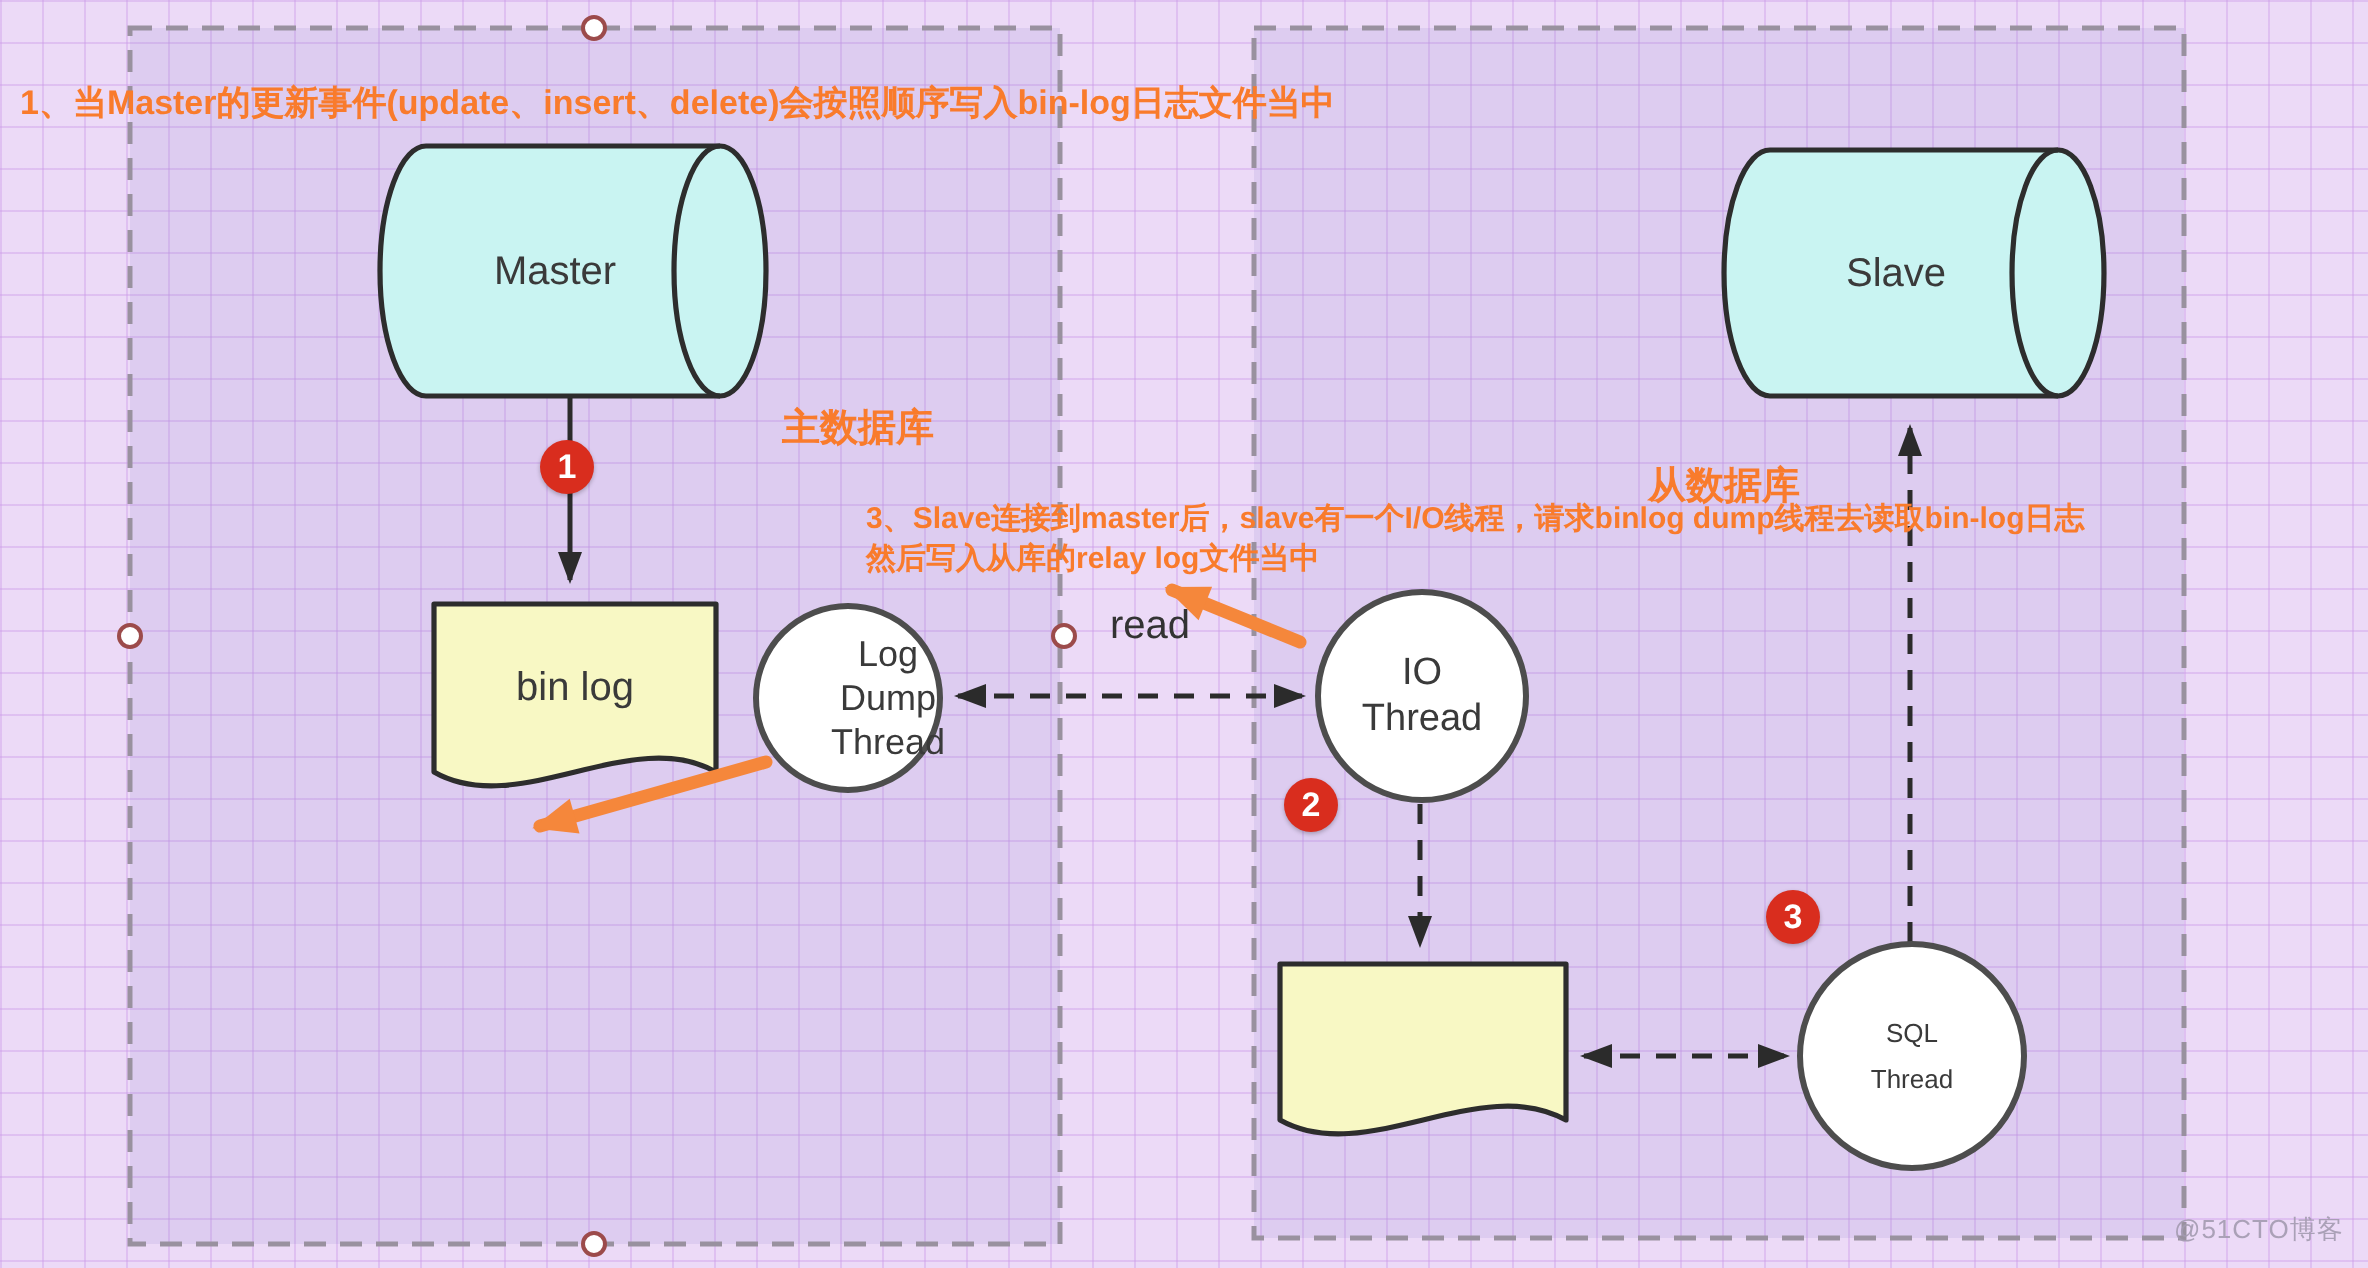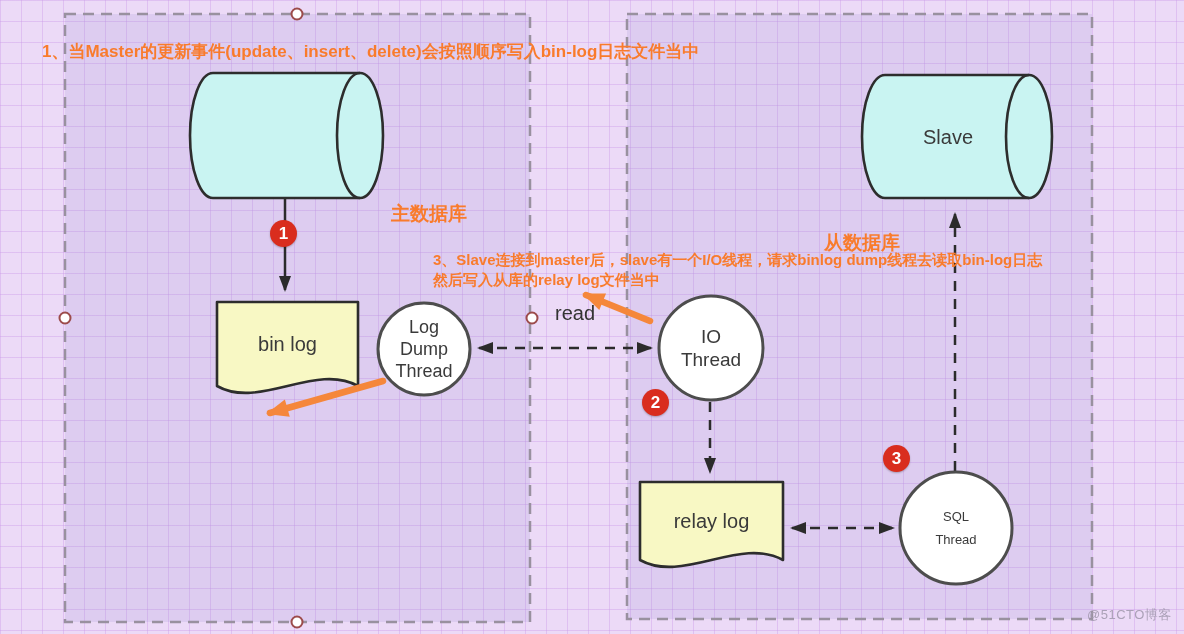--- a/index.html
+++ b/index.html
@@ -80,32 +80,32 @@
 
     <line class="orange-arrow" x1="650" y1="321" x2="586" y2="295" marker-end="url(#arrowOrange)"></line>
     <line class="orange-arrow" x1="383" y1="381" x2="270" y2="413" marker-end="url(#arrowOrange)"></line>
 
     <circle class="cpoint" cx="297" cy="14" r="5.5"></circle>
     <circle class="cpoint" cx="65" cy="318" r="5.5"></circle>
     <circle class="cpoint" cx="532" cy="318" r="5.5"></circle>
     <circle class="cpoint" cx="297" cy="622" r="5.5"></circle>
   </svg>
 
+  <div class="lbl node-label" style="left:190px;top:73px;width:175px;height:126px;">Master</div>
   <div class="lbl node-label" style="left:217px;top:302px;width:141px;height:84px;">bin log</div>
   <div class="lbl node-label" style="left:862px;top:75px;width:172px;height:124px;">Slave</div>
-  <div class="lbl node-label" style="left:640px;top:482px;width:143px;height:78px;">relay log</div>
-  <div class="lbl node-label thread-label" style="left:378px;top:303px;width:92px;height:92px;">Log
+  <div class="lbl node-label thread-label" style="left:378px;top:303px;width:92px;height:92px;padding-left:20px;">Log
 Dump
 Thread</div>
   <div class="lbl node-label thread-label" style="left:659px;top:296px;width:104px;height:104px;font-size:19px;line-height:23px;">IO
 Thread</div>
   <div class="lbl node-label thread-label" style="left:900px;top:472px;width:112px;height:112px;font-size:13px;line-height:23px;">SQL
 Thread</div>
 
-  <div class="ann ann-lg" style="left:10px;top:41px;margin-left:32px;">1、当Master的更新事件(update、insert、delete)会按照顺序写入bin-log日志文件当中</div>
+  <div class="ann ann-lg" style="left:10px;top:41px;">1、当Master的更新事件(update、insert、delete)会按照顺序写入bin-log日志文件当中</div>
   <div class="ann group-label" style="left:391px;top:201px;">主数据库</div>
   <div class="ann group-label" style="left:824px;top:230px;">从数据库</div>
   <div class="ann ann-sm" style="left:433px;top:250px;">3、Slave连接到master后，slave有一个I/O线程，请求binlog dump线程去读取bin-log日志
 然后写入从库的relay log文件当中</div>
 
   <div class="read-label" style="left:555px;top:302px;">read</div>
 
   <div class="badge" style="left:270px;top:220px;">1</div>
   <div class="badge" style="left:642px;top:389px;">2</div>
   <div class="badge" style="left:883px;top:445px;">3</div>

